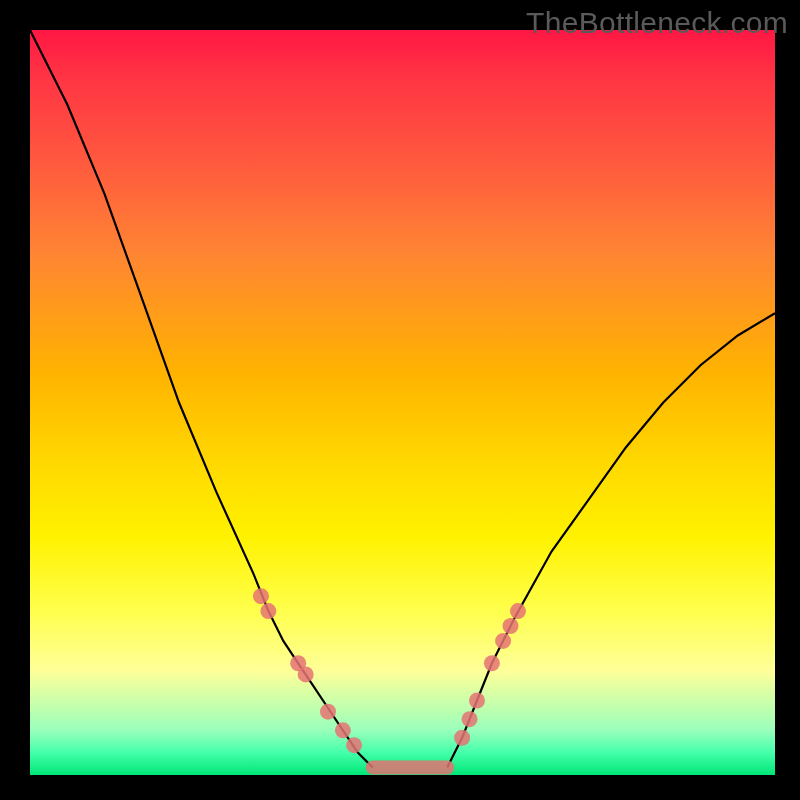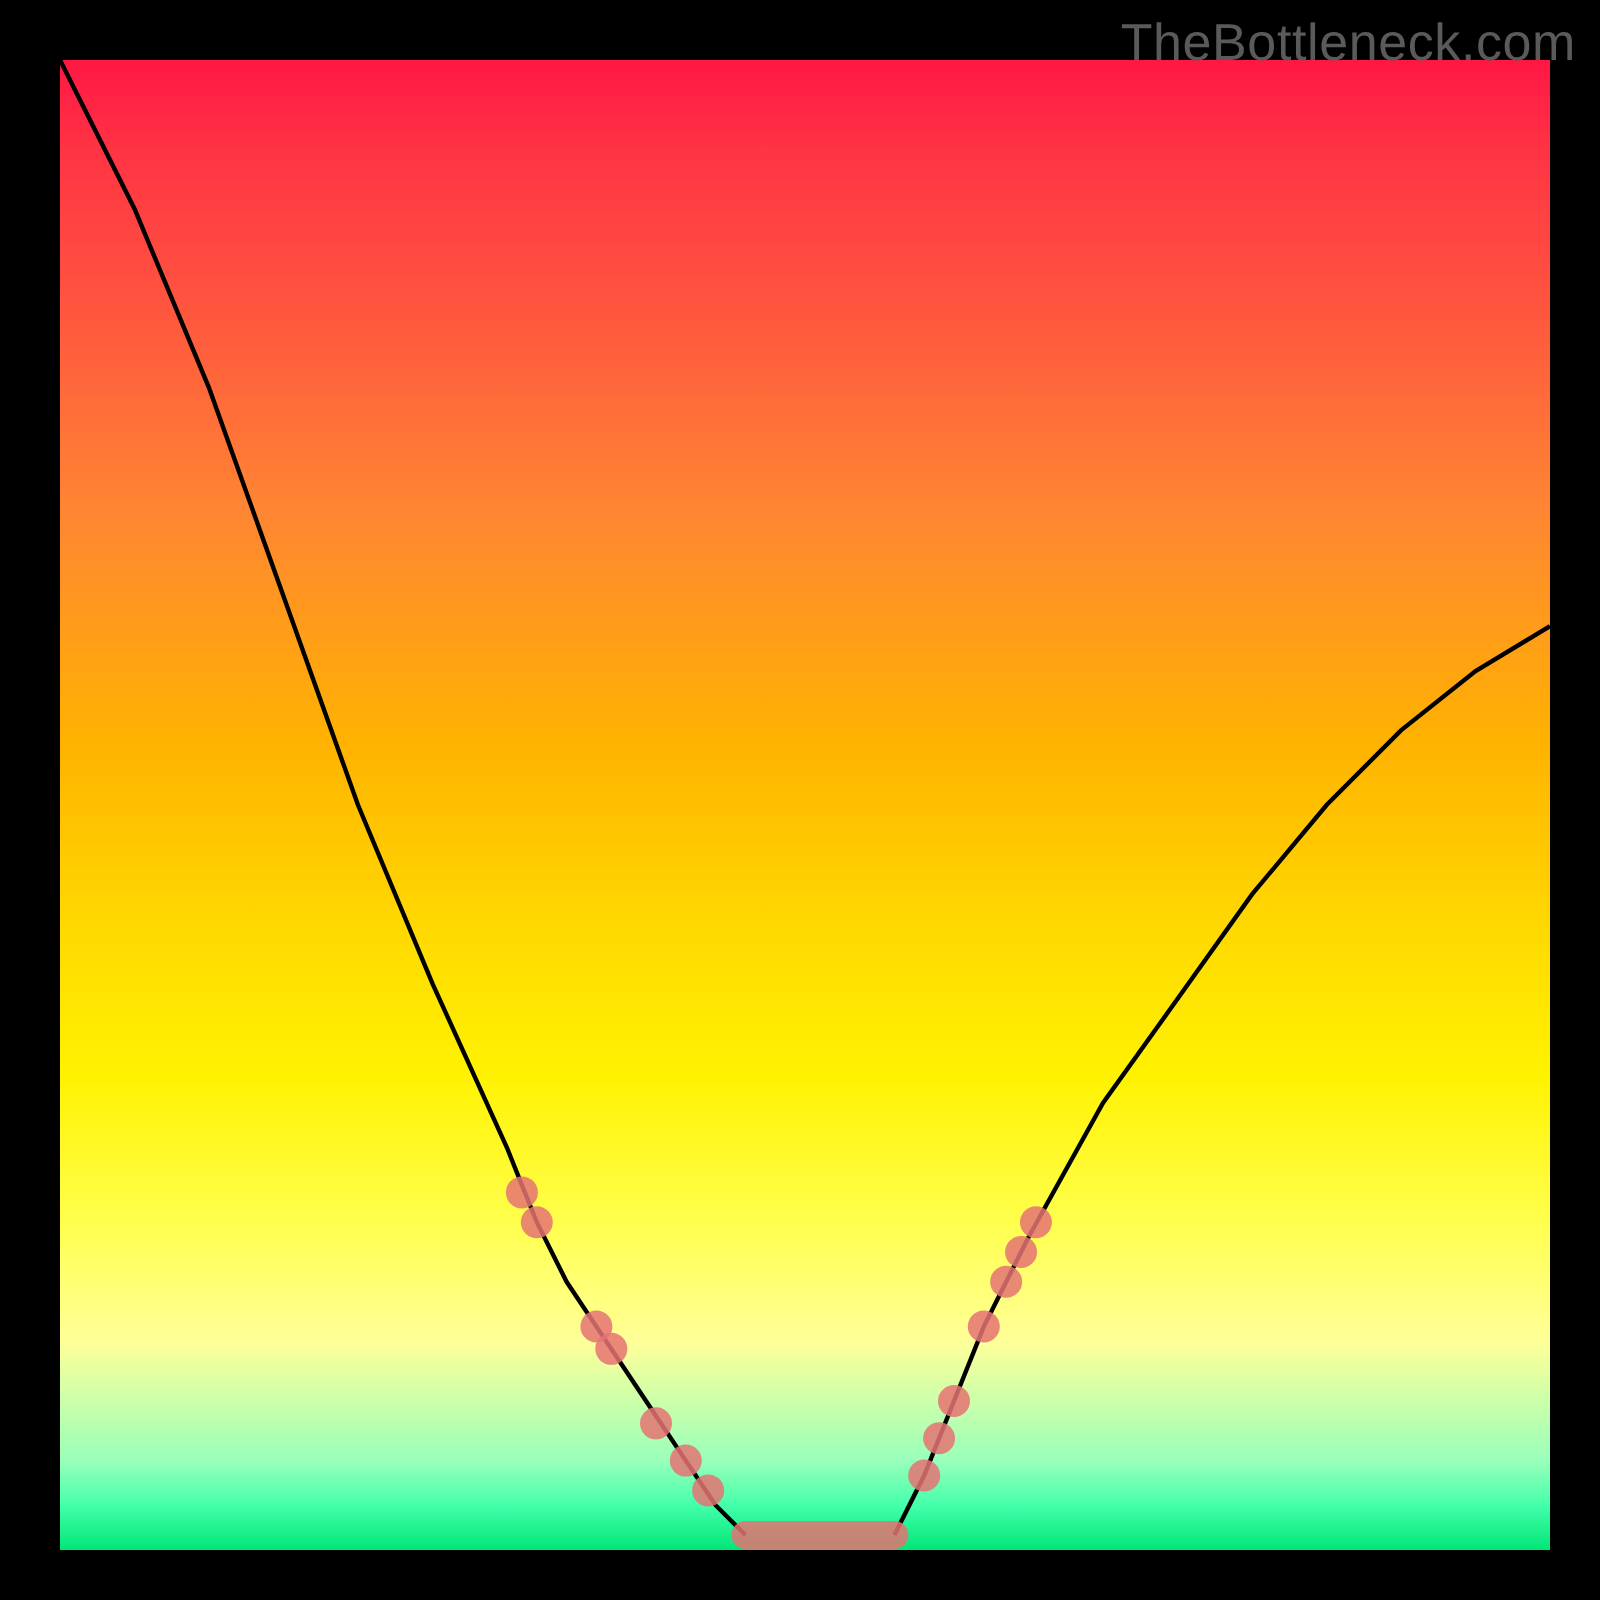--- a/index.html
+++ b/index.html
@@ -8,21 +8,21 @@
     height: 800px;
     background: #000;
     position: relative;
     font-family: Arial, sans-serif;
   }
   .watermark {
     position: absolute;
     top: 6px;
     right: 12px;
     color: #5a5a5a;
-    font-size: 26px;
+    font-size: 30px;
     font-weight: 500;
     z-index: 10;
     letter-spacing: 0.3px;
   }
   .chart-area {
     position: absolute;
     top: 30px;
     left: 30px;
     width: 745px;
     height: 745px;

